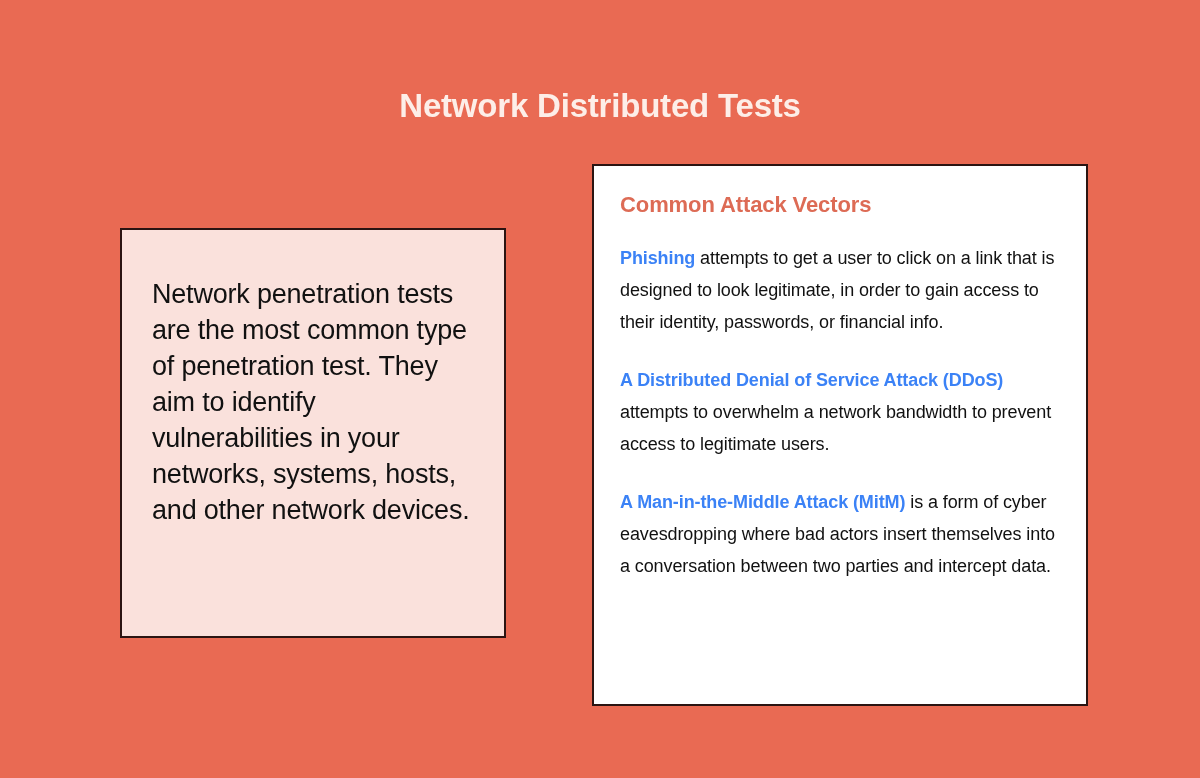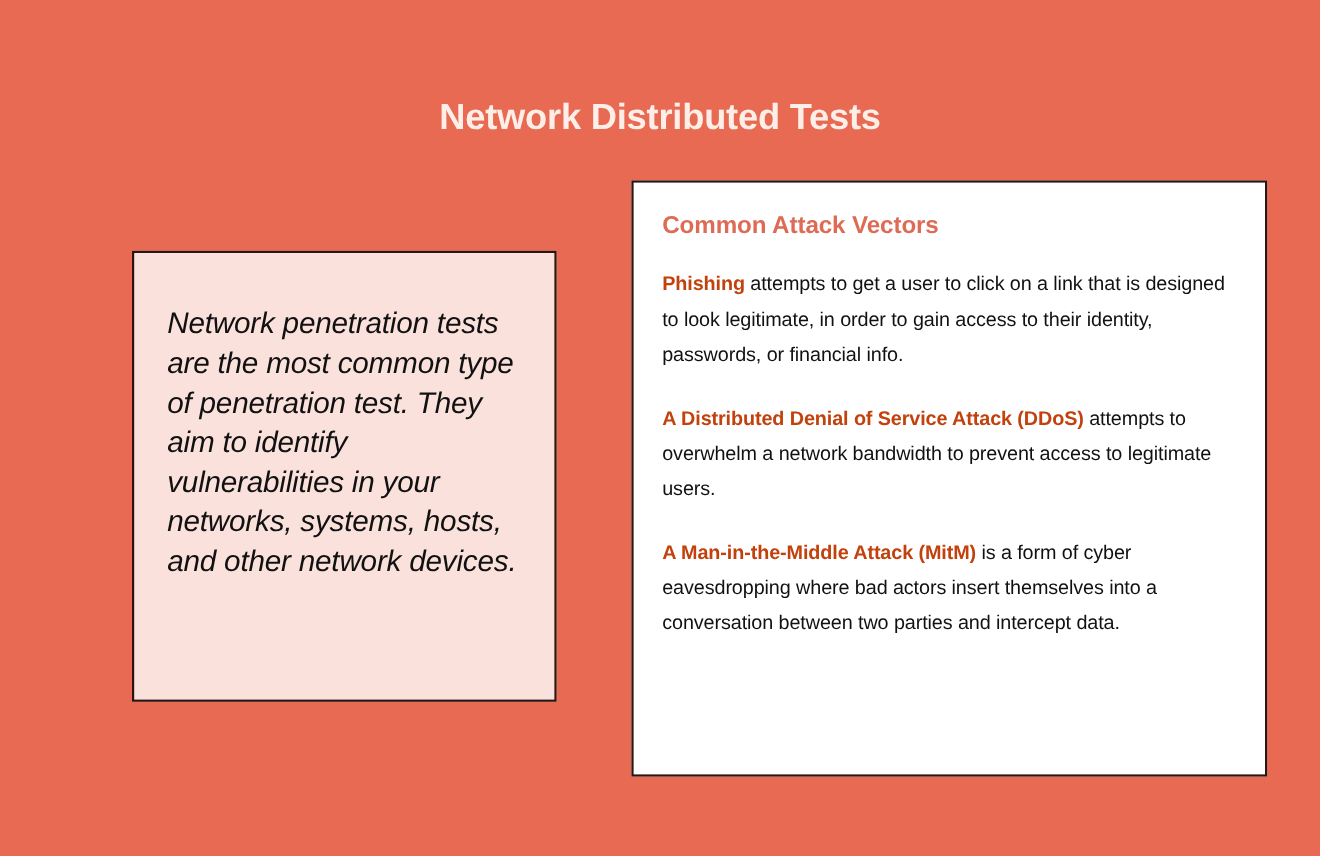--- a/index.html
+++ b/index.html
@@ -43,26 +43,25 @@
     height: 410px;
     background: #fae1dc;
     padding: 46px 30px 20px 30px;
   }
   .definition-text {
     font-size: 27px;
     line-height: 36px;
     color: #111111;
     letter-spacing: -0.2px;
     margin: 0;
-    font-style: italic;
   }
   .card-vectors {
-    left: 574px;
+    left: 592px;
     top: 164px;
-    width: 578px;
+    width: 496px;
     height: 542px;
     background: #ffffff;
     padding: 26px 30px 20px 26px;
   }
   .vectors-heading {
     font-size: 22px;
     font-weight: bold;
     color: #dd6b55;
     margin: 0 0 24px 0;
     letter-spacing: -0.1px;
@@ -73,21 +72,21 @@
     line-height: 32px;
     color: #111111;
     margin: 0 0 26px 0;
     letter-spacing: -0.1px;
   }
   .vector-item:last-child {
     margin-bottom: 12px;
   }
   .vector-term {
     font-weight: bold;
-    color: #c2410c;
+    color: #3b82f6;
   }
 </style>
 </head>
 <body>
 
 <div class="slide">
 
   <h1 class="page-title">Network Distributed Tests</h1>
 
   <div class="card card-definition">

